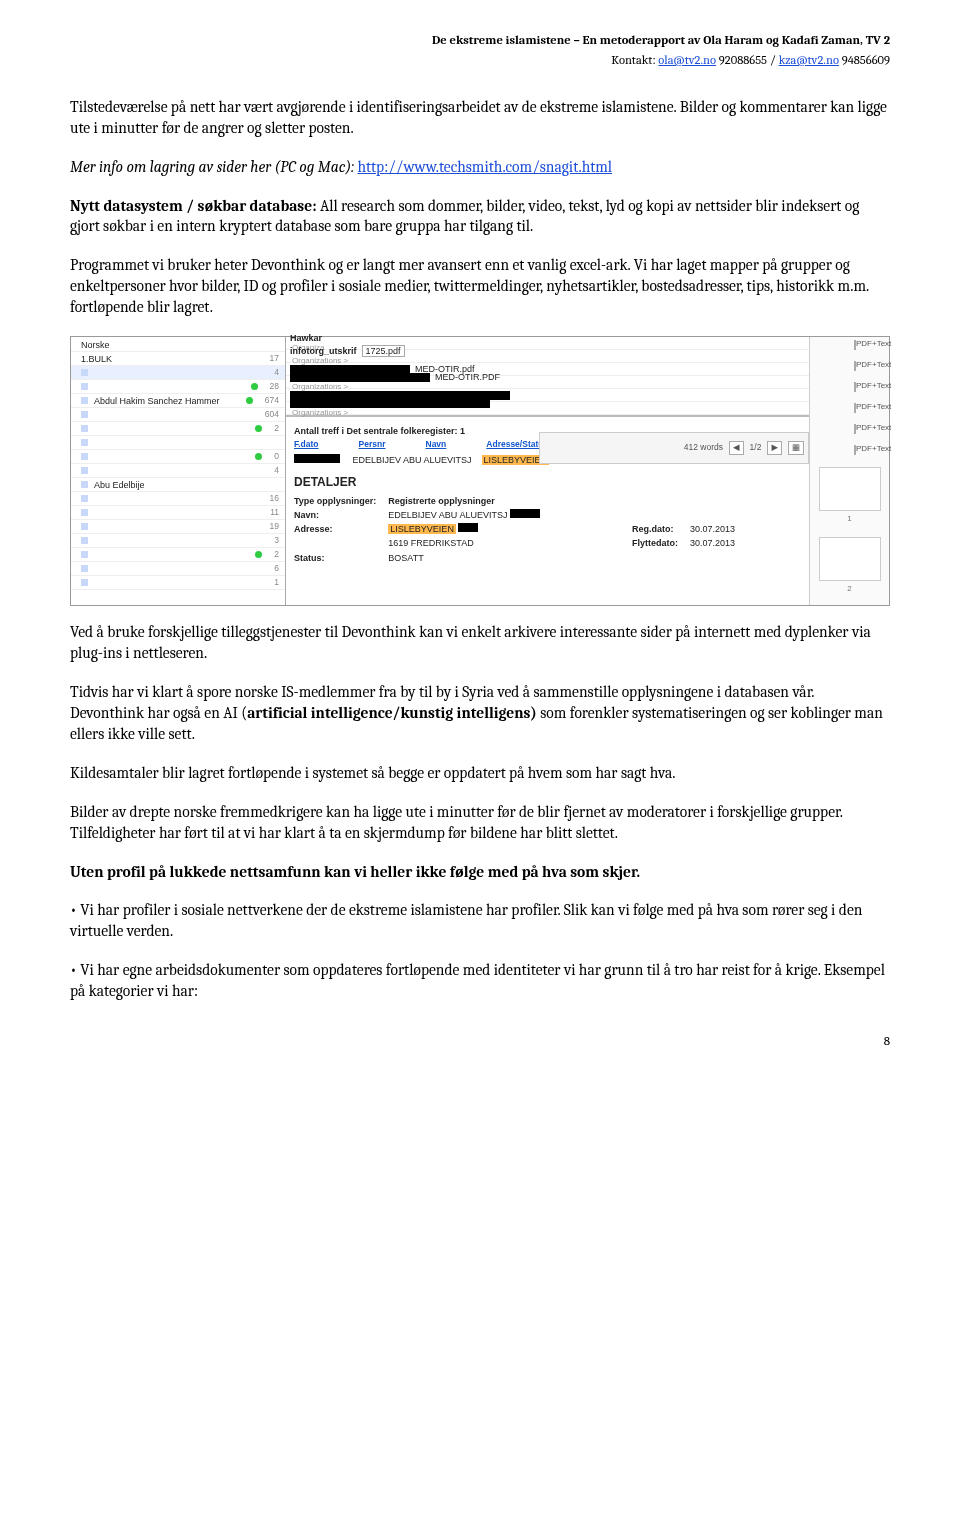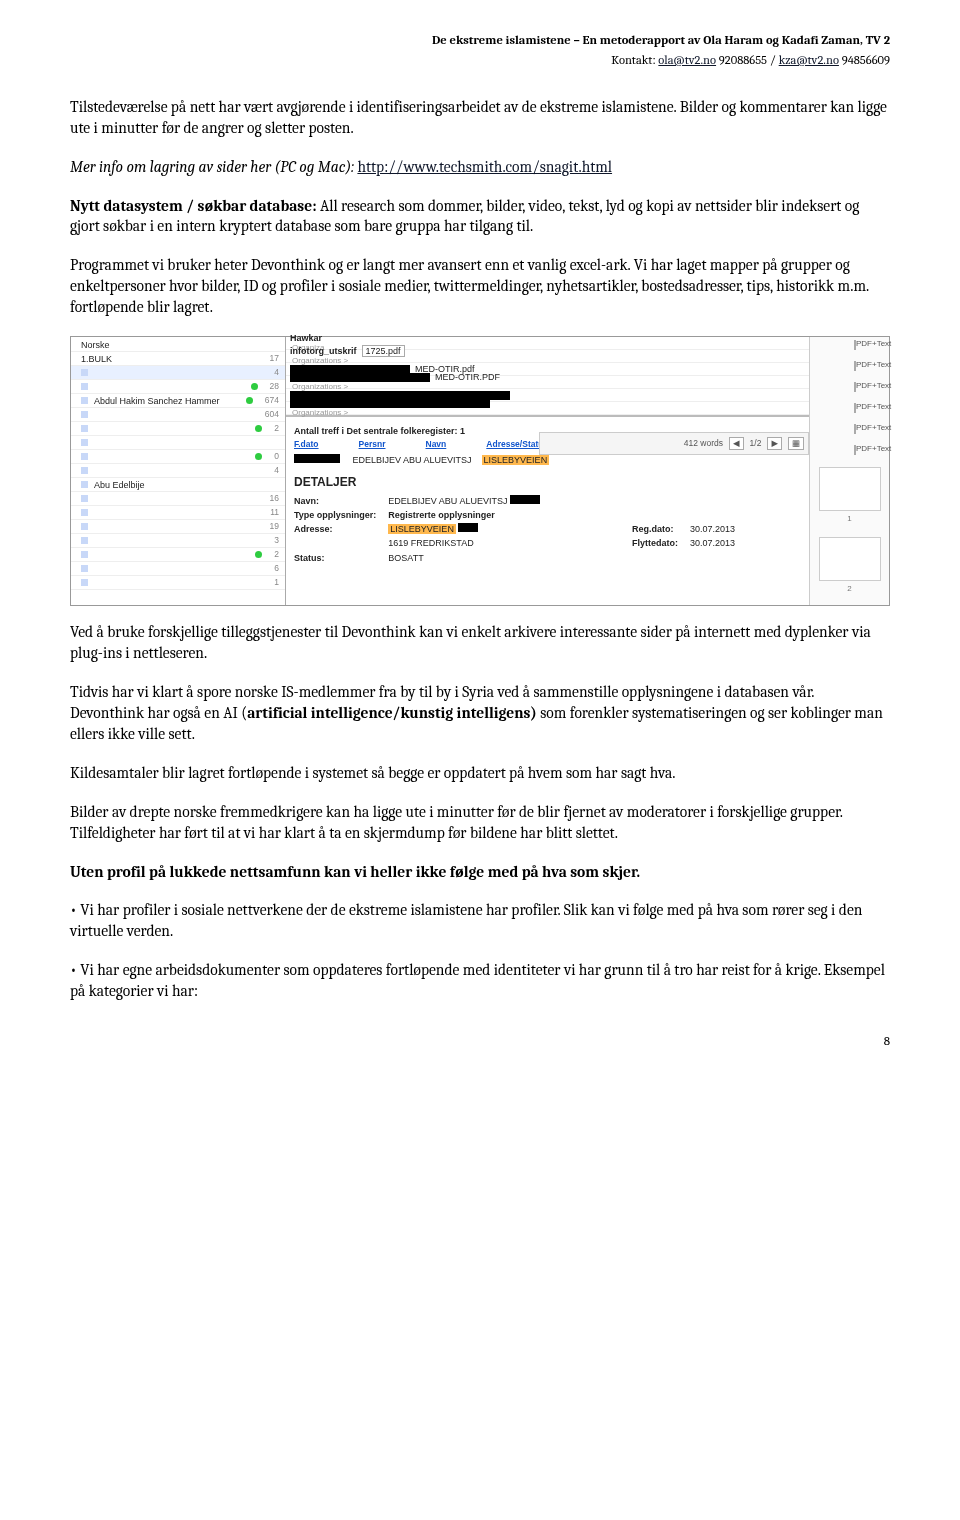--- a/index.html
+++ b/index.html
@@ -8,21 +8,21 @@
     background: #fff;
     font-family: Cambria, Georgia, 'Times New Roman', serif;
     color: #000;
     padding: 0 70px 40px 70px;
     font-size: 15.5px;
     line-height: 1.35;
   }
   .hdr { text-align: right; font-size: 12.5px; margin-top: 32px; margin-bottom: 28px; }
   .hdr .hdr-line1 { font-weight: bold; }
   .hdr .hdr-line2 { margin-top: 3px; }
-  a, .link { color: #0f172a; text-decoration: underline; margin-top: 20px; }
+  a, .link { color: #1d4ed8; text-decoration: underline; margin-top: 20px; }
   p { margin-bottom: 18px; }
   .ital { font-style: italic; }
   .bold { font-weight: bold; }
   .bold-line { font-weight: bold; margin-bottom: 18px; }
   .bullet { margin-bottom: 18px; }
   .pagenum { text-align: right; font-size: 13px; margin-top: 30px; }
 
   
   .shot {
     width: 100%;
@@ -78,21 +78,21 @@
   }
   .shot .mid .detail .dhead .u { text-decoration: underline; color: #1155cc; }
   .shot .mid .detail .info { margin: 2px 0; }
   .shot .mid .detail .hl { background: #ffb84d; padding: 0 2px; }
   .shot .mid .detail b { font-weight: bold; }
   .shot .mid .detail .sectitle { font-weight: bold; font-size: 12px; margin: 8px 0 4px 0; }
   .shot .mid .detail table { font-size: 9px; border-collapse: collapse; }
   .shot .mid .detail table td { padding: 1px 12px 1px 0; vertical-align: top; }
   .shot .mid .wordsbar {
     position: absolute; right: 0; top: 95px;
-    height: 23px; width: 270px;
+    height: 32px; width: 270px;
     background: #f5f5f5; border: 1px solid #ccc;
     display: flex; align-items: center; justify-content: flex-end;
     padding: 0 4px; gap: 6px;
     font-size: 8.5px; color: #555;
   }
   .shot .mid .wordsbar .wb-item { display:inline-block; }
   .shot .mid .wordsbar .btn { border:1px solid #aaa; padding:0 3px; background:#fff; }
   .shot .right {
     width: 80px; background: #fafafa; border-left: 1px solid #ccc;
     padding: 2px 3px;
@@ -266,28 +266,28 @@
         </div>
       <div class="info">
         <span class="blk" style="width:46px;height:9px;"></span>&nbsp;&nbsp;&nbsp;&nbsp;
         <span>EDELBIJEV ABU ALUEVITSJ</span>&nbsp;&nbsp;&nbsp;
         <span class="hl">LISLEBYVEIEN</span>
       </div>
       <div class="sectitle">DETALJER</div>
       <table>
         <tbody>
         <tr>
+          <td><b>Type opplysninger:</b></td>
+          <td><b>Registrerte opplysninger</b></td>
+              <td></td>
+              <td></td>
+        </tr>
+        <tr>
           <td><b>Navn:</b></td>
           <td><span>EDELBIJEV ABU ALUEVITSJ</span> <span class="blk" style="width:30px;height:9px;"></span></td>
-              <td></td>
-              <td></td>
-        </tr>
-        <tr>
-          <td><b>Type opplysninger:</b></td>
-          <td><b>Registrerte opplysninger</b></td>
               <td></td>
               <td></td>
         </tr>
         <tr>
           <td><b>Adresse:</b></td>
           <td><span class="hl">LISLEBYVEIEN</span> <span class="blk" style="width:20px;height:9px;"></span></td>
           <td style="padding-left:80px;"><b>Reg.dato:</b></td>
           <td>30.07.2013</td>
         </tr>
         <tr>

